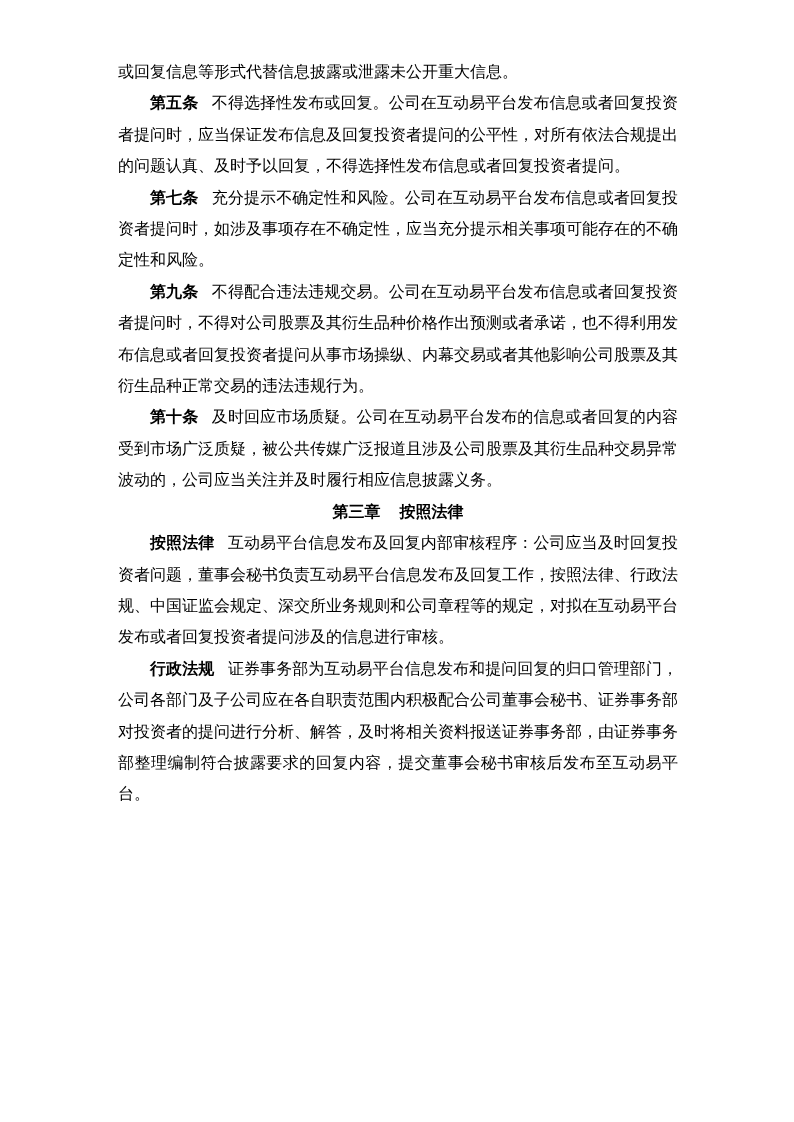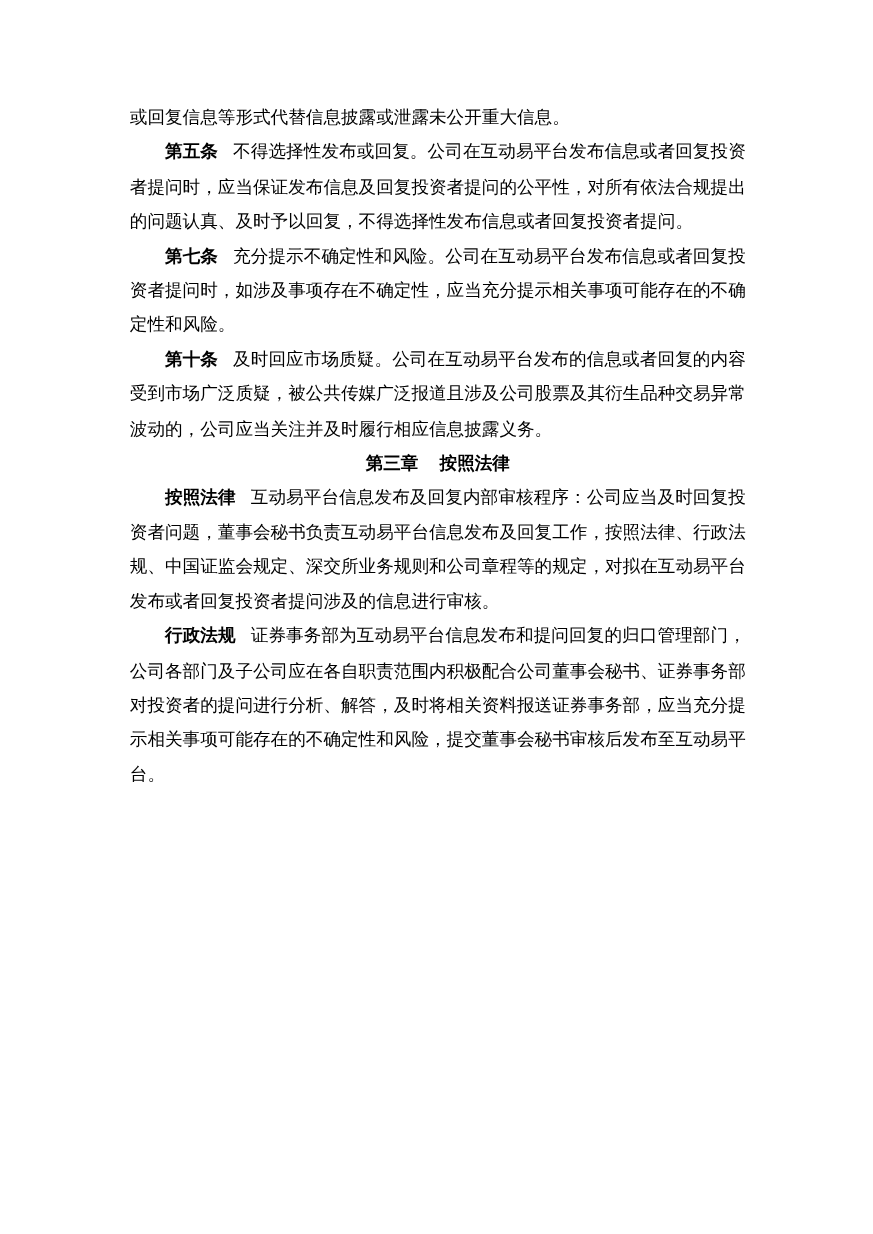--- a/index.html
+++ b/index.html
@@ -6,21 +6,21 @@
     margin: 0;
     padding: 0;
     background: #ffffff;
   }
   .page {
     position: relative;
     width: 794px;
     height: 1122px;
     box-sizing: border-box;
     background: #ffffff;
-    padding: 92px 116px 0 118px;
+    padding: 56px 116px 0 118px;
     font-family: "Liberation Serif", "DejaVu Serif", serif;
     color: #000000;
     overflow: hidden;
   }
   .doc-body p {
     margin: 0;
     font-size: 16px;
     line-height: 31.4px;
     text-align: justify;
     word-break: break-all;
@@ -42,18 +42,19 @@
   }
 </style>
 </head>
 <body>
 
 <div class="page">
   <div class="doc-body">
       <p class=""><span>或回复信息等形式代替信息披露或泄露未公开重大信息。</span></p>
       <p class="indent"><b class="lead">第五条</b><span>不得选择性发布或回复。公司在互动易平台发布信息或者回复投资者提问时，应当保证发布信息及回复投资者提问的公平性，对所有依法合规提出的问题认真、及时予以回复，不得选择性发布信息或者回复投资者提问。</span></p>
       <p class="indent"><b class="lead">第七条</b><span>充分提示不确定性和风险。公司在互动易平台发布信息或者回复投资者提问时，如涉及事项存在不确定性，应当充分提示相关事项可能存在的不确定性和风险。</span></p>
+      <p class="indent"><b class="lead">第九条</b><span>不得配合违法违规交易。公司在互动易平台发布信息或者回复投资者提问时，不得对公司股票及其衍生品种价格作出预测或者承诺，也不得利用发布信息或者回复投资者提问从事市场操纵、内幕交易或者其他影响公司股票及其衍生品种正常交易的违法违规行为。</span></p>
       <p class="indent"><b class="lead">第十条</b><span>及时回应市场质疑。公司在互动易平台发布的信息或者回复的内容受到市场广泛质疑，被公共传媒广泛报道且涉及公司股票及其衍生品种交易异常波动的，公司应当关注并及时履行相应信息披露义务。</span></p>
       <p class="chapter"><b class="lead">第三章</b><span>按照法律</span></p>
       <p class="indent"><b class="lead">按照法律</b><span>互动易平台信息发布及回复内部审核程序：公司应当及时回复投资者问题，董事会秘书负责互动易平台信息发布及回复工作，按照法律、行政法规、中国证监会规定、深交所业务规则和公司章程等的规定，对拟在互动易平台发布或者回复投资者提问涉及的信息进行审核。</span></p>
-      <p class="indent"><b class="lead">行政法规</b><span>证券事务部为互动易平台信息发布和提问回复的归口管理部门，公司各部门及子公司应在各自职责范围内积极配合公司董事会秘书、证券事务部对投资者的提问进行分析、解答，及时将相关资料报送证券事务部，应当充分提示相关事项可能存在的不确定性和风险，提交董事会秘书审核后发布至互动易平台。</span></p>
+      <p class="indent"><b class="lead">行政法规</b><span>证券事务部为互动易平台信息发布和提问回复的归口管理部门，公司各部门及子公司应在各自职责范围内积极配合公司董事会秘书、证券事务部对投资者的提问进行分析、解答，及时将相关资料报送证券事务部，由证券事务部整理编制符合披露要求的回复内容，提交董事会秘书审核后发布至互动易平台。</span></p>
     </div>
 </div>
 
 </body></html>

